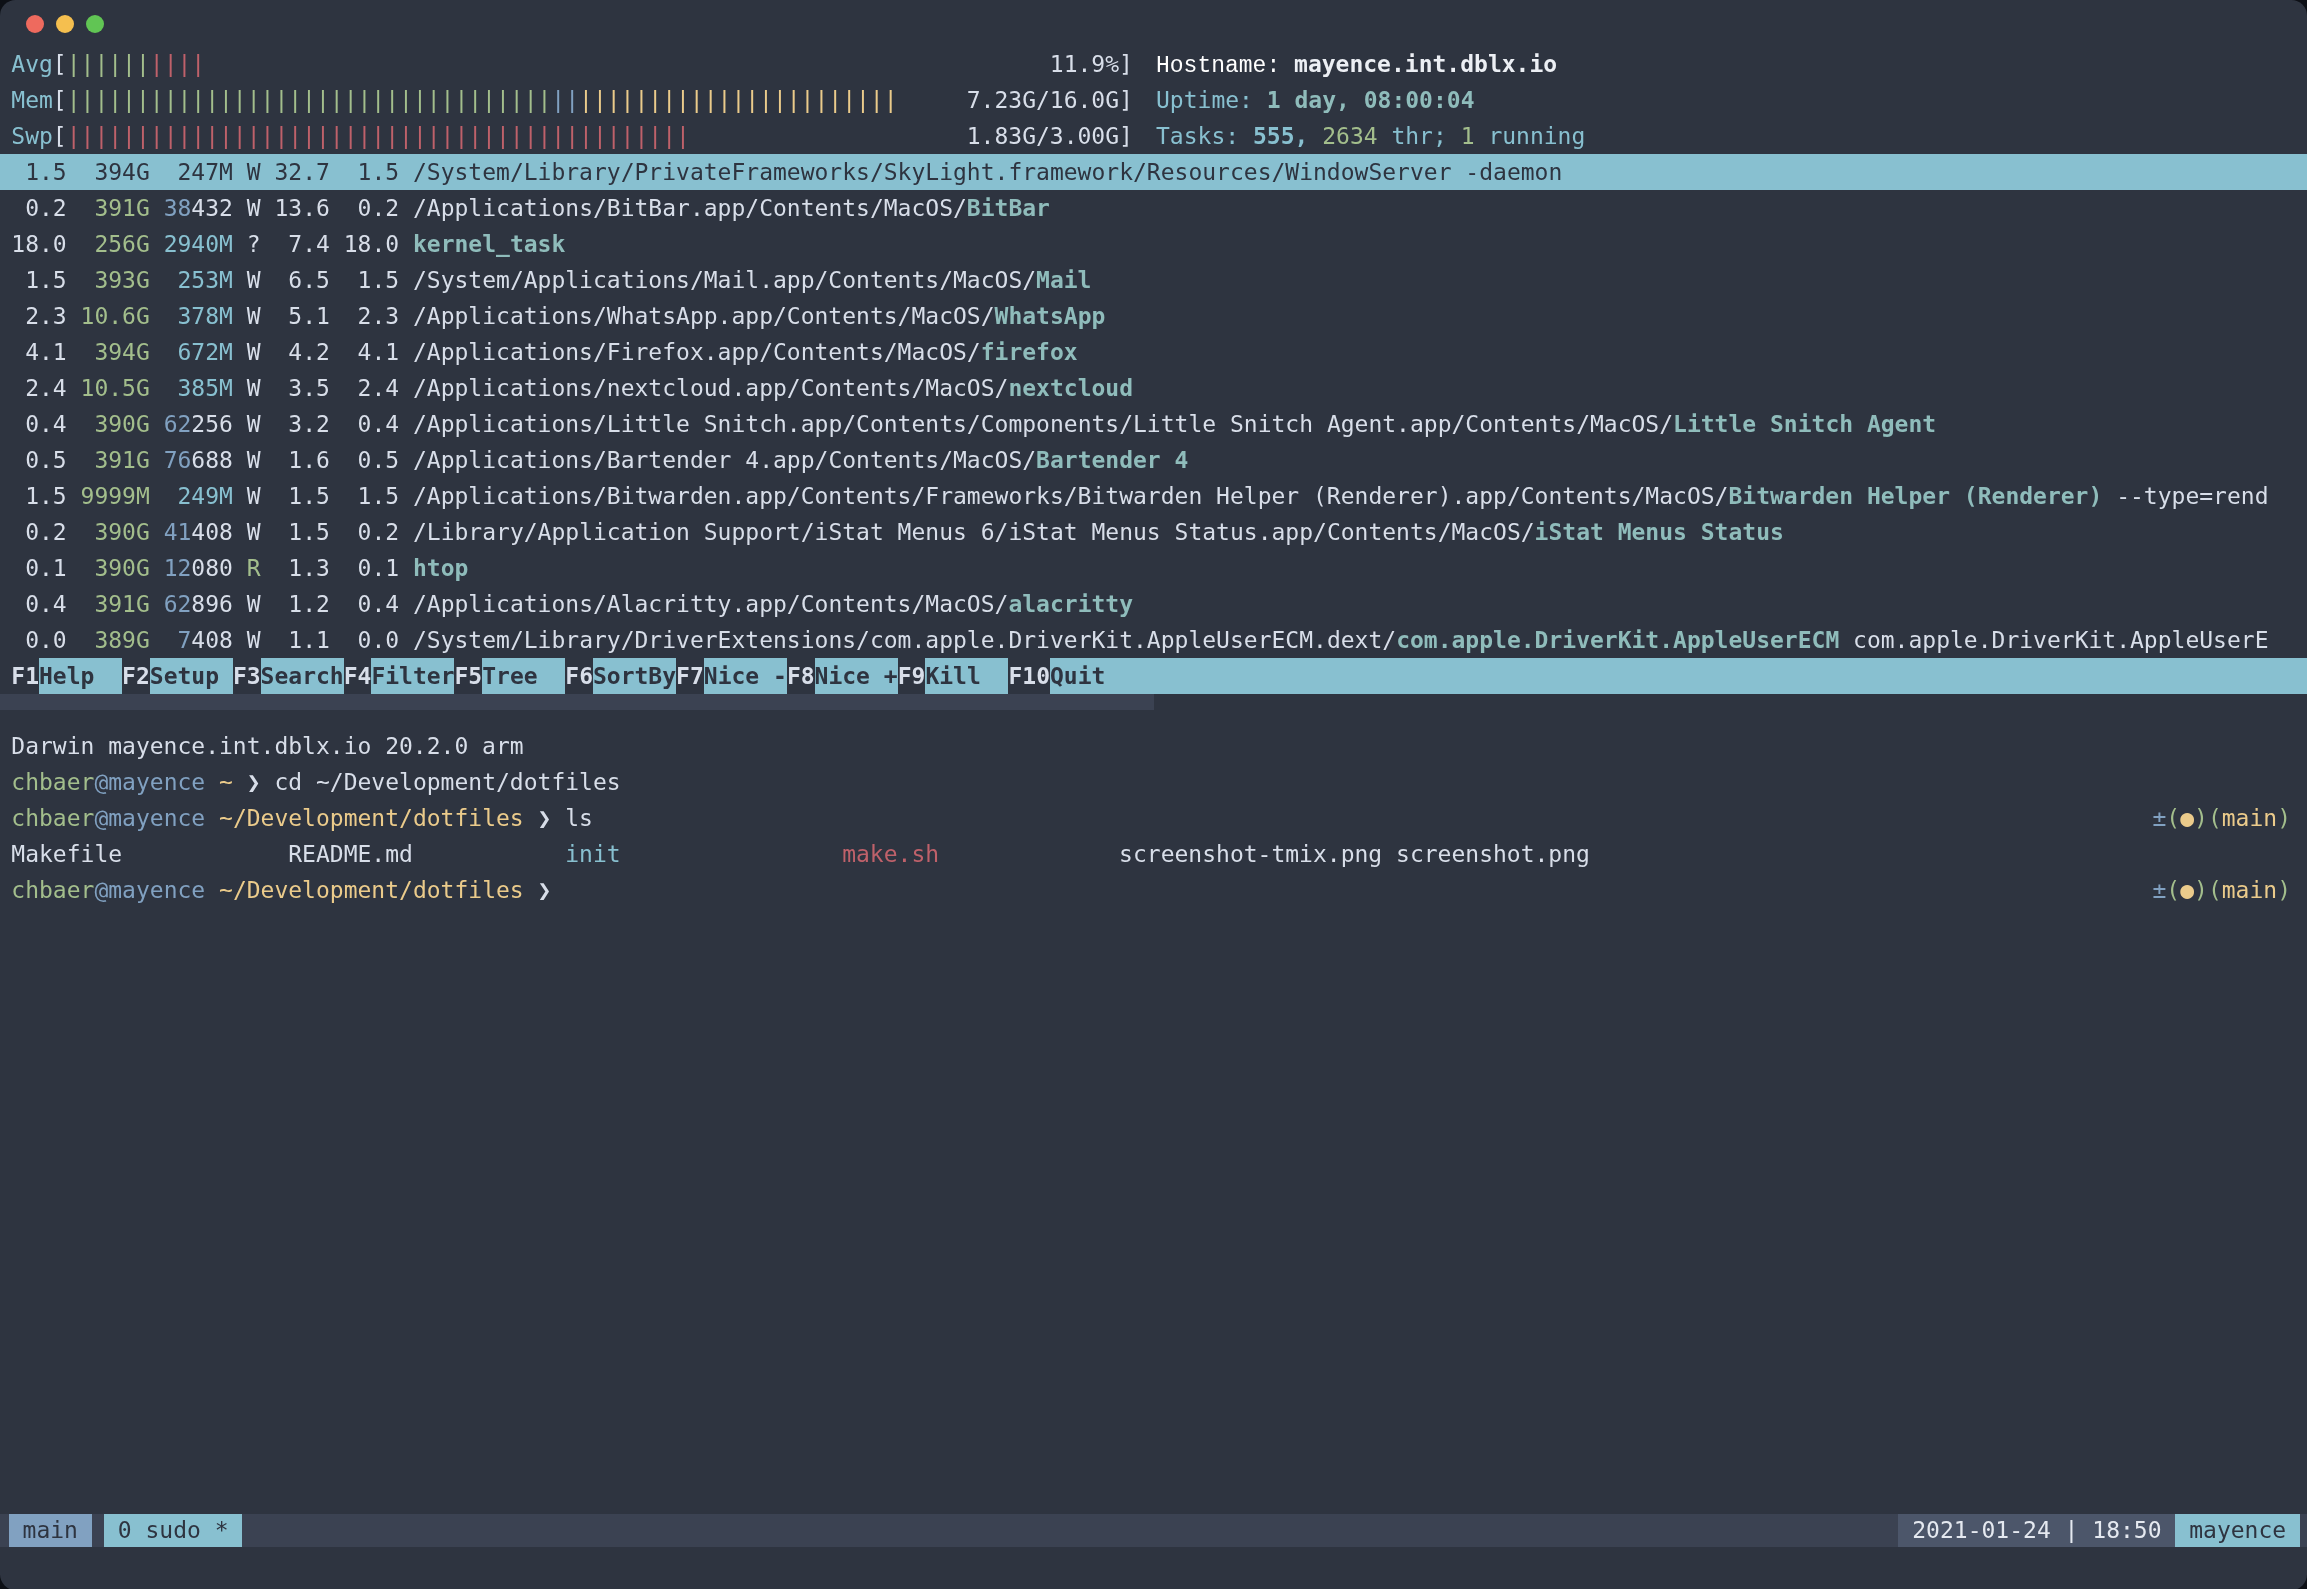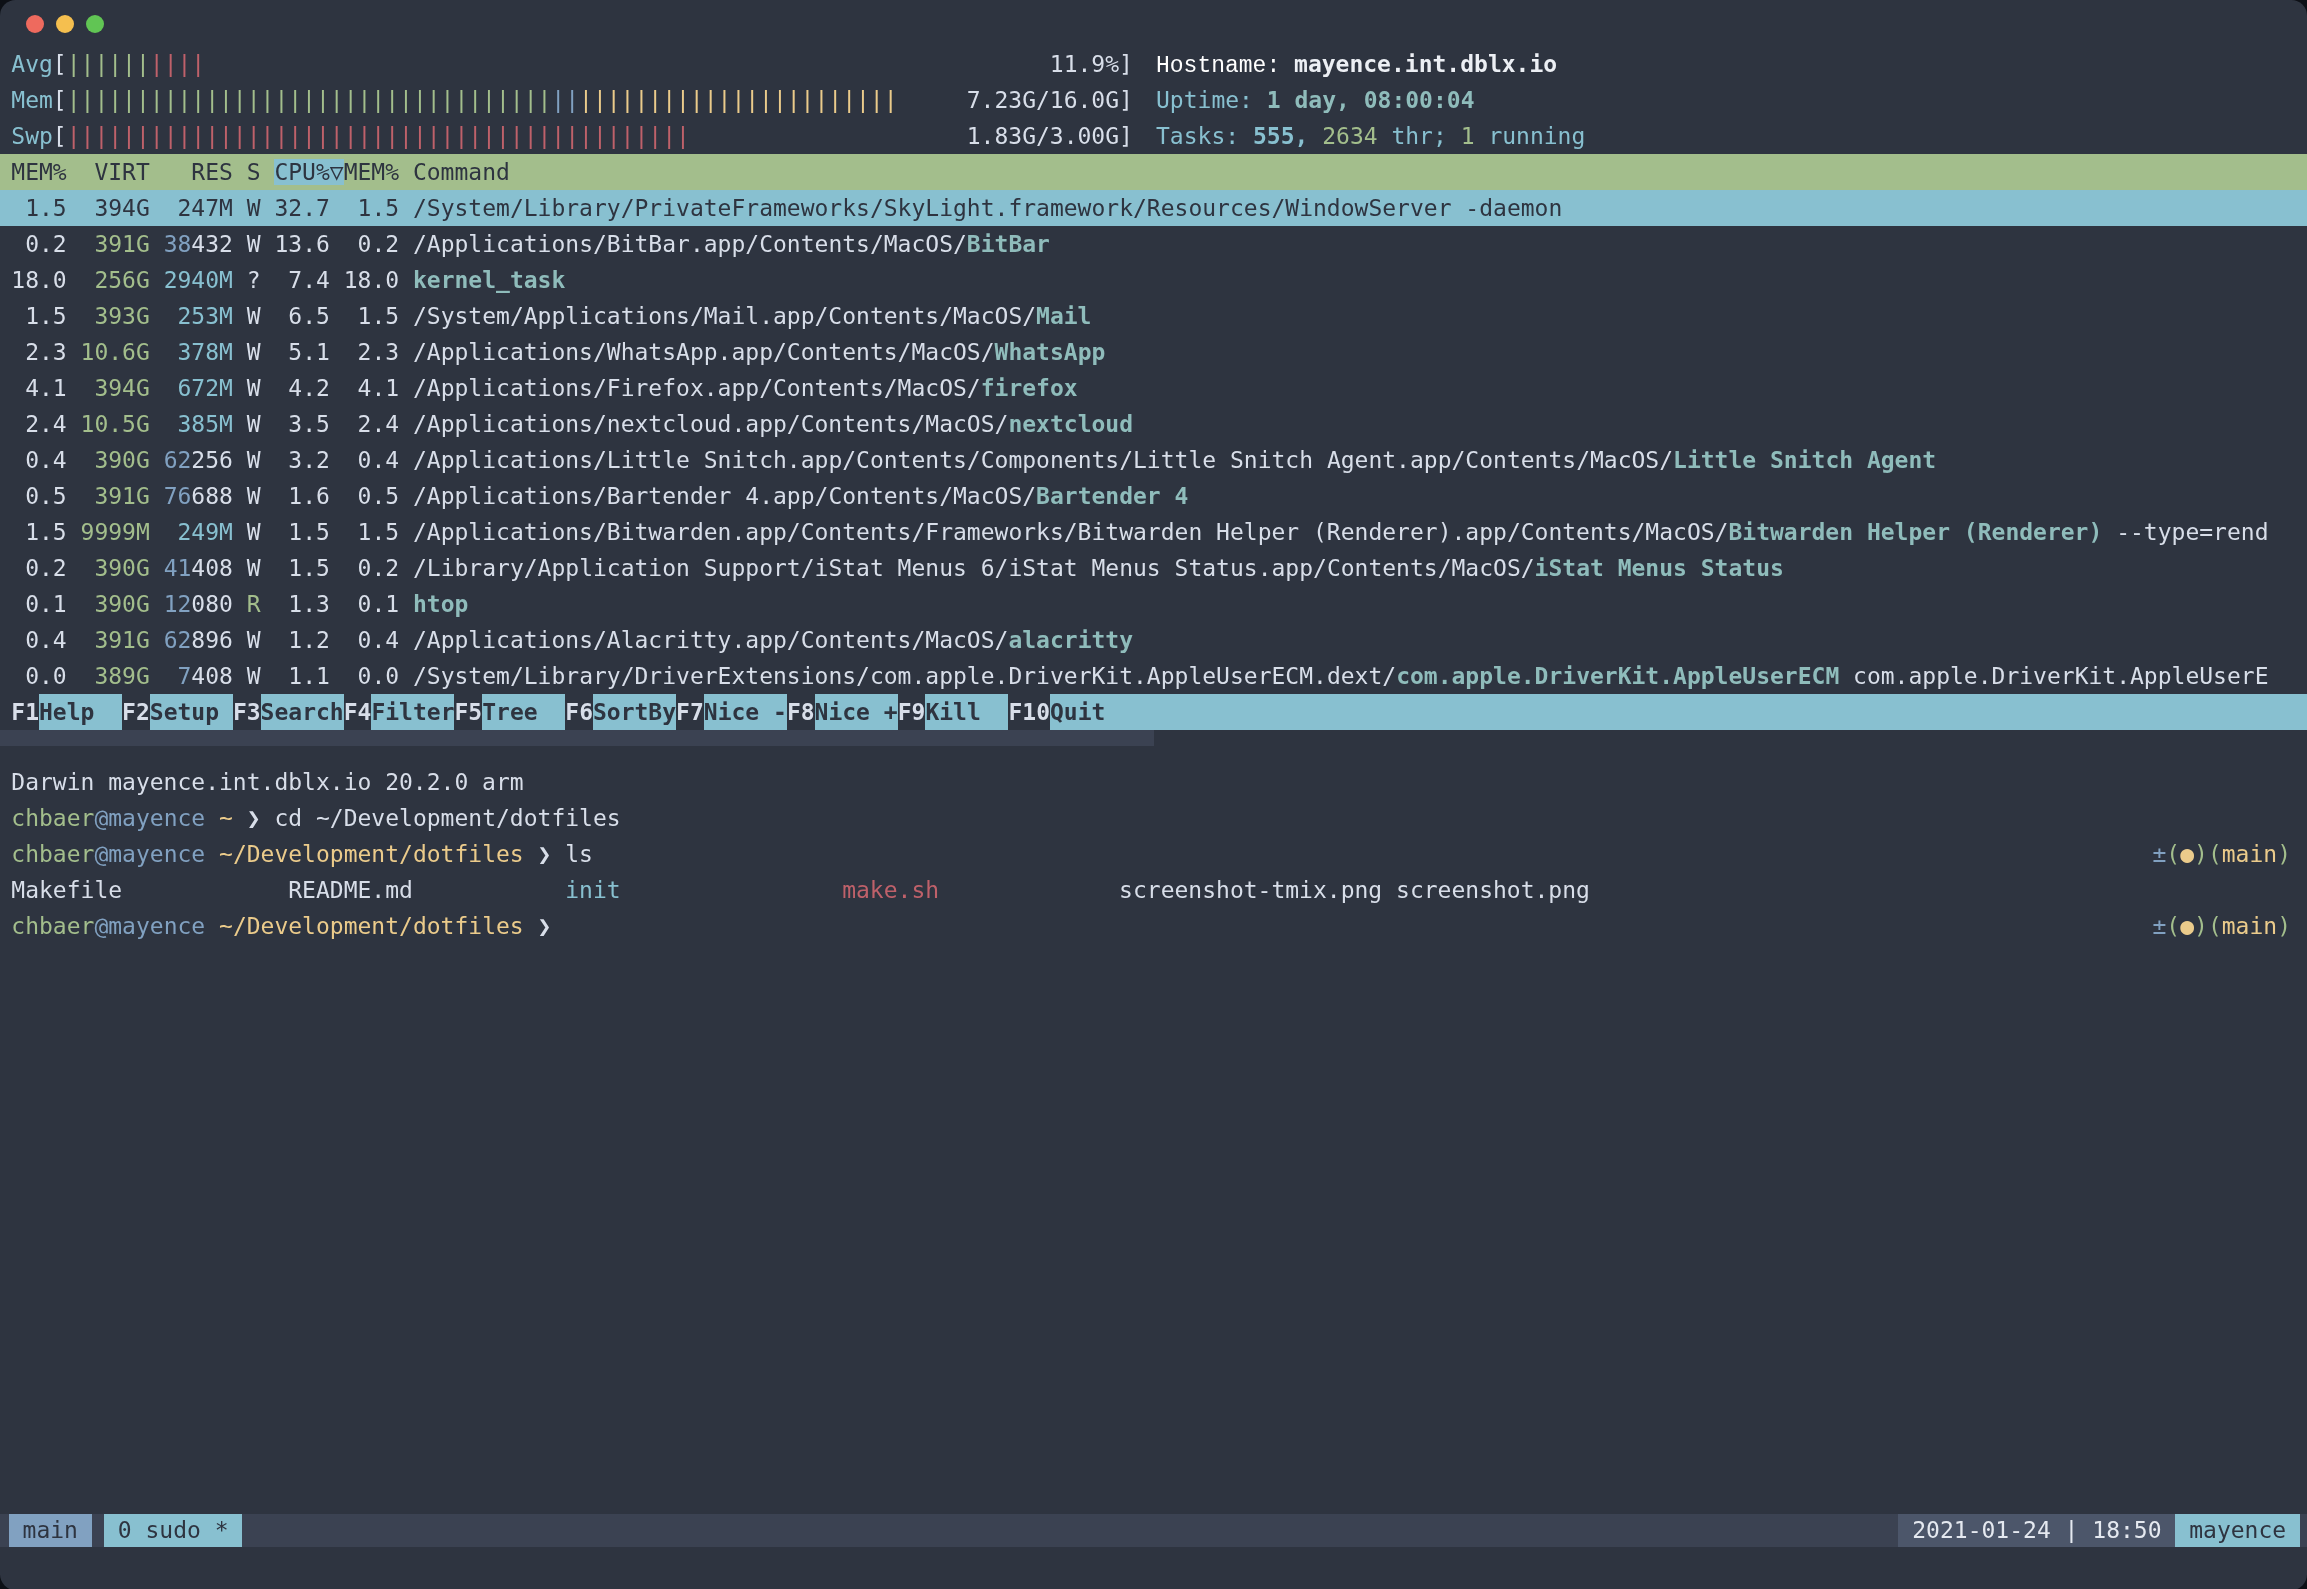--- a/index.html
+++ b/index.html
@@ -58,21 +58,20 @@
         <div class="line"><span style="color: rgb(136, 192, 208);">Mem</span><span style="color: rgb(216, 222, 233);">[</span><span class="bar" style="width: 76ch;"><span class="bar-ticks"><span style="color: rgb(163, 190, 140);">|||||||||||||||||||||||||||||||||||</span><span style="color: rgb(129, 161, 193);">||</span><span style="color: rgb(235, 203, 139);">|||||||||||||||||||||||</span></span><span class="bar-value">7.23G/16.0G</span></span><span style="color: rgb(216, 222, 233);">]</span></div>
         <div class="line"><span style="color: rgb(136, 192, 208);">Swp</span><span style="color: rgb(216, 222, 233);">[</span><span class="bar" style="width: 76ch;"><span class="bar-ticks"><span style="color: rgb(191, 97, 106);">|||||||||||||||||||||||||||||||||||||||||||||</span></span><span class="bar-value">1.83G/3.00G</span></span><span style="color: rgb(216, 222, 233);">]</span></div>
       </div>
     <div class="htop-info">
         <div class="line"><span style="color: #ffffff; font-family: Liberation Mono, monospace;">Hostname: </span><span style="color: rgb(236, 239, 244); font-weight: bold;">mayence.int.dblx.io</span></div>
         <div class="line"><span style="color: rgb(136, 192, 208);">Uptime: </span><span style="color: rgb(143, 188, 187); font-weight: bold; text-align: right;">1 day, 08:00:04</span></div>
         <div class="line"><span style="color: rgb(136, 192, 208);">Tasks: </span><span style="color: rgb(136, 192, 208); font-weight: bold;">555, </span><span style="color: rgb(163, 190, 140);">2634</span><span style="color: rgb(136, 192, 208);"> thr; </span><span style="color: rgb(163, 190, 140);">1</span><span style="color: rgb(136, 192, 208);"> running</span></div>
       </div>
   </div>
 
-  <div class="theader line"><span style="color: rgb(46, 52, 64);">MEM%  VIRT   RES S </span><span class="sort-col">CPU%▽</span><span style="color: rgb(46, 52, 64);">MEM% Command</span></div>
 
   <div>
       <div class="prow line selected"><span style="color: rgb(216, 222, 233);"> 1.5</span><span style="color: rgb(163, 190, 140);">  394G</span><span style="color: rgb(216, 222, 233);">  </span><span style="color: rgb(136, 192, 208);">247M</span><span style="color: rgb(216, 222, 233);"> </span><span style="color: rgb(216, 222, 233);">W</span><span style="color: rgb(216, 222, 233);"> 32.7</span><span style="color: rgb(216, 222, 233);"> </span><span style="color: rgb(216, 222, 233);"> 1.5</span><span style="color: rgb(216, 222, 233);"> </span><span style="color: rgb(216, 222, 233);">/System/Library/PrivateFrameworks/SkyLight.framework/Resources/WindowServer -daemon</span></div>
       <div class="prow line"><span style="color: rgb(216, 222, 233);"> 0.2</span><span style="color: rgb(163, 190, 140);">  391G</span><span style="color: rgb(216, 222, 233);"> </span><span style="color: rgb(129, 161, 193);">38</span><span style="color: rgb(216, 222, 233);">432</span><span style="color: rgb(216, 222, 233);"> </span><span style="color: rgb(216, 222, 233);">W</span><span style="color: rgb(216, 222, 233);"> 13.6</span><span style="color: rgb(216, 222, 233);"> </span><span style="color: rgb(216, 222, 233);"> 0.2</span><span style="color: rgb(216, 222, 233);"> </span><span style="color: rgb(216, 222, 233);">/Applications/BitBar.app/Contents/MacOS/</span><span style="color: rgb(143, 188, 187); font-weight: bold;">BitBar</span></div>
       <div class="prow line"><span style="color: rgb(216, 222, 233);">18.0</span><span style="color: rgb(163, 190, 140);">  256G</span><span style="color: rgb(216, 222, 233);"> </span><span style="color: rgb(136, 192, 208);">2940M</span><span style="color: rgb(216, 222, 233);"> </span><span style="color: rgb(216, 222, 233);">?</span><span style="color: rgb(216, 222, 233);">  7.4</span><span style="color: rgb(216, 222, 233);"> </span><span style="color: rgb(216, 222, 233);">18.0</span><span style="color: rgb(216, 222, 233);"> </span><span style="color: rgb(143, 188, 187); font-weight: bold;">kernel_task</span></div>
       <div class="prow line"><span style="color: rgb(216, 222, 233);"> 1.5</span><span style="color: rgb(163, 190, 140);">  393G</span><span style="color: rgb(216, 222, 233);">  </span><span style="color: rgb(136, 192, 208);">253M</span><span style="color: rgb(216, 222, 233);"> </span><span style="color: rgb(216, 222, 233);">W</span><span style="color: rgb(216, 222, 233);">  6.5</span><span style="color: rgb(216, 222, 233);"> </span><span style="color: rgb(216, 222, 233);"> 1.5</span><span style="color: rgb(216, 222, 233);"> </span><span style="color: rgb(216, 222, 233);">/System/Applications/Mail.app/Contents/MacOS/</span><span style="color: rgb(143, 188, 187); font-weight: bold;">Mail</span></div>
       <div class="prow line"><span style="color: rgb(216, 222, 233);"> 2.3</span><span style="color: rgb(163, 190, 140);"> 10.6G</span><span style="color: rgb(216, 222, 233);">  </span><span style="color: rgb(136, 192, 208);">378M</span><span style="color: rgb(216, 222, 233);"> </span><span style="color: rgb(216, 222, 233);">W</span><span style="color: rgb(216, 222, 233);">  5.1</span><span style="color: rgb(216, 222, 233);"> </span><span style="color: rgb(216, 222, 233);"> 2.3</span><span style="color: rgb(216, 222, 233);"> </span><span style="color: rgb(216, 222, 233);">/Applications/WhatsApp.app/Contents/MacOS/</span><span style="color: rgb(143, 188, 187); font-weight: bold;">WhatsApp</span></div>
       <div class="prow line"><span style="color: rgb(216, 222, 233);"> 4.1</span><span style="color: rgb(163, 190, 140);">  394G</span><span style="color: rgb(216, 222, 233);">  </span><span style="color: rgb(136, 192, 208);">672M</span><span style="color: rgb(216, 222, 233);"> </span><span style="color: rgb(216, 222, 233);">W</span><span style="color: rgb(216, 222, 233);">  4.2</span><span style="color: rgb(216, 222, 233);"> </span><span style="color: rgb(216, 222, 233);"> 4.1</span><span style="color: rgb(216, 222, 233);"> </span><span style="color: rgb(216, 222, 233);">/Applications/Firefox.app/Contents/MacOS/</span><span style="color: rgb(143, 188, 187); font-weight: bold;">firefox</span></div>
       <div class="prow line"><span style="color: rgb(216, 222, 233);"> 2.4</span><span style="color: rgb(163, 190, 140);"> 10.5G</span><span style="color: rgb(216, 222, 233);">  </span><span style="color: rgb(136, 192, 208);">385M</span><span style="color: rgb(216, 222, 233);"> </span><span style="color: rgb(216, 222, 233);">W</span><span style="color: rgb(216, 222, 233);">  3.5</span><span style="color: rgb(216, 222, 233);"> </span><span style="color: rgb(216, 222, 233);"> 2.4</span><span style="color: rgb(216, 222, 233);"> </span><span style="color: rgb(216, 222, 233);">/Applications/nextcloud.app/Contents/MacOS/</span><span style="color: rgb(143, 188, 187); font-weight: bold;">nextcloud</span></div>
       <div class="prow line"><span style="color: rgb(216, 222, 233);"> 0.4</span><span style="color: rgb(163, 190, 140);">  390G</span><span style="color: rgb(216, 222, 233);"> </span><span style="color: rgb(129, 161, 193);">62</span><span style="color: rgb(216, 222, 233);">256</span><span style="color: rgb(216, 222, 233);"> </span><span style="color: rgb(216, 222, 233);">W</span><span style="color: rgb(216, 222, 233);">  3.2</span><span style="color: rgb(216, 222, 233);"> </span><span style="color: rgb(216, 222, 233);"> 0.4</span><span style="color: rgb(216, 222, 233);"> </span><span style="color: rgb(216, 222, 233);">/Applications/Little Snitch.app/Contents/Components/Little Snitch Agent.app/Contents/MacOS/</span><span style="color: rgb(143, 188, 187); font-weight: bold;">Little Snitch Agent</span></div>

